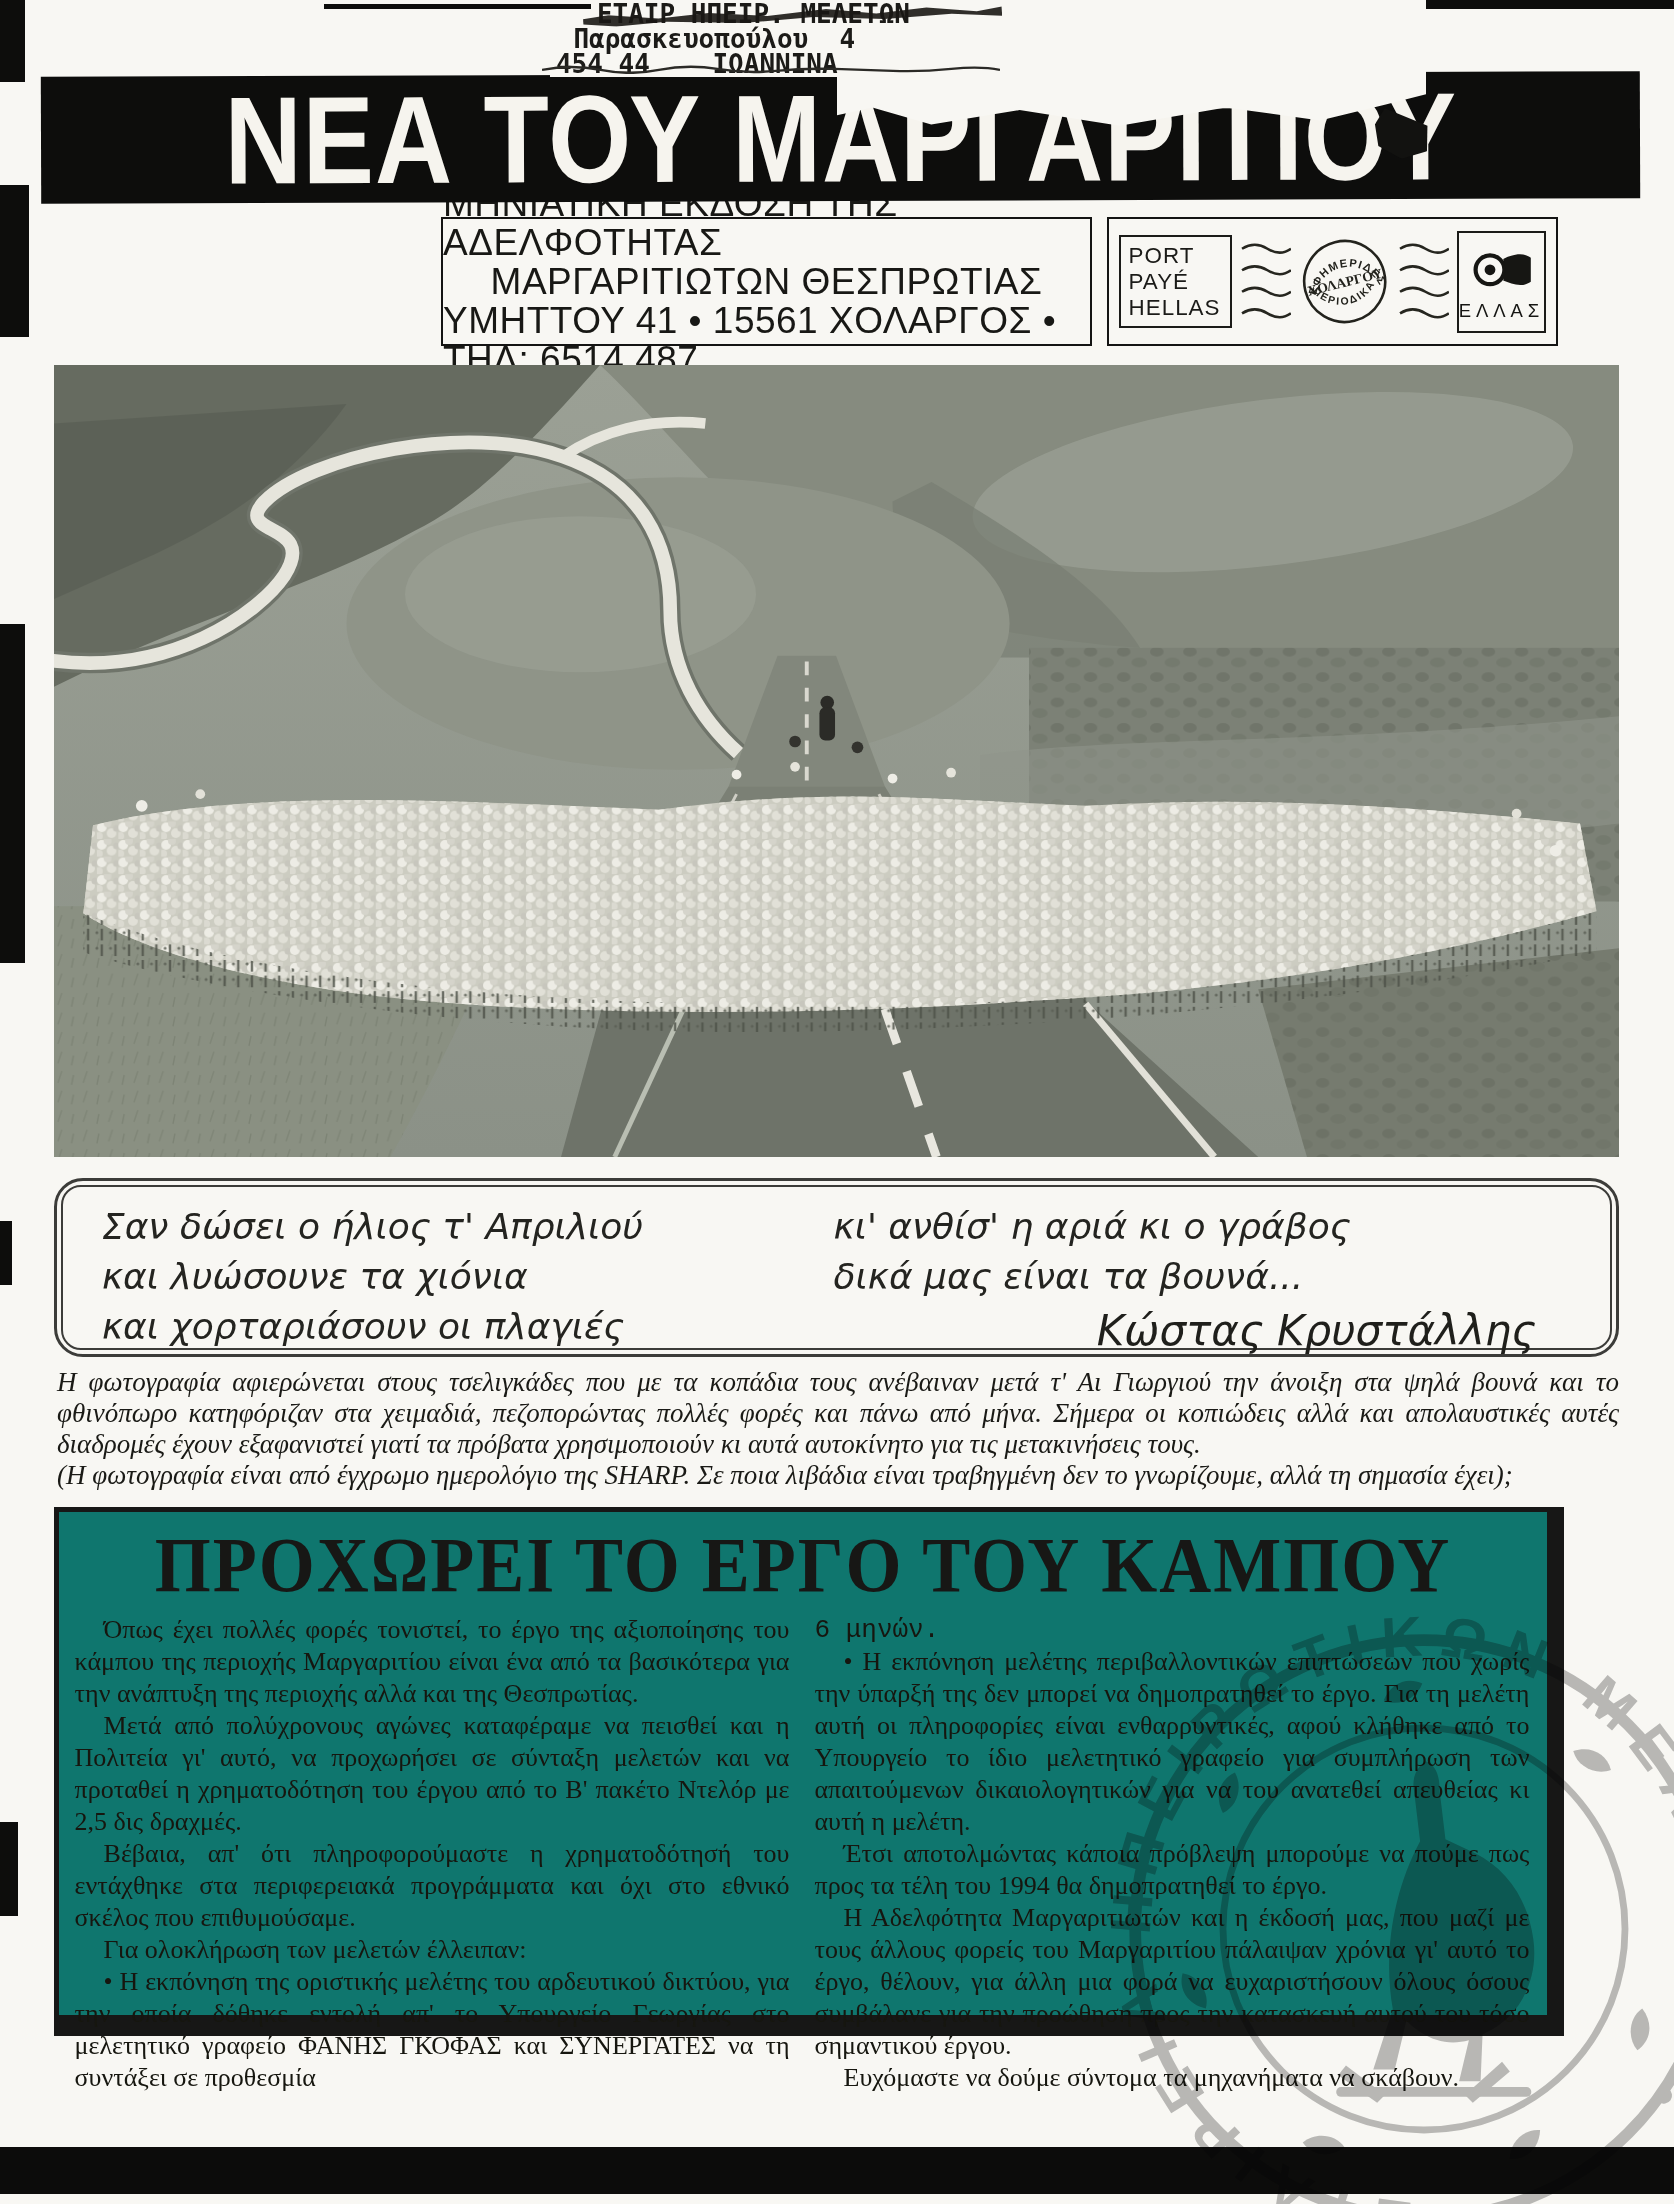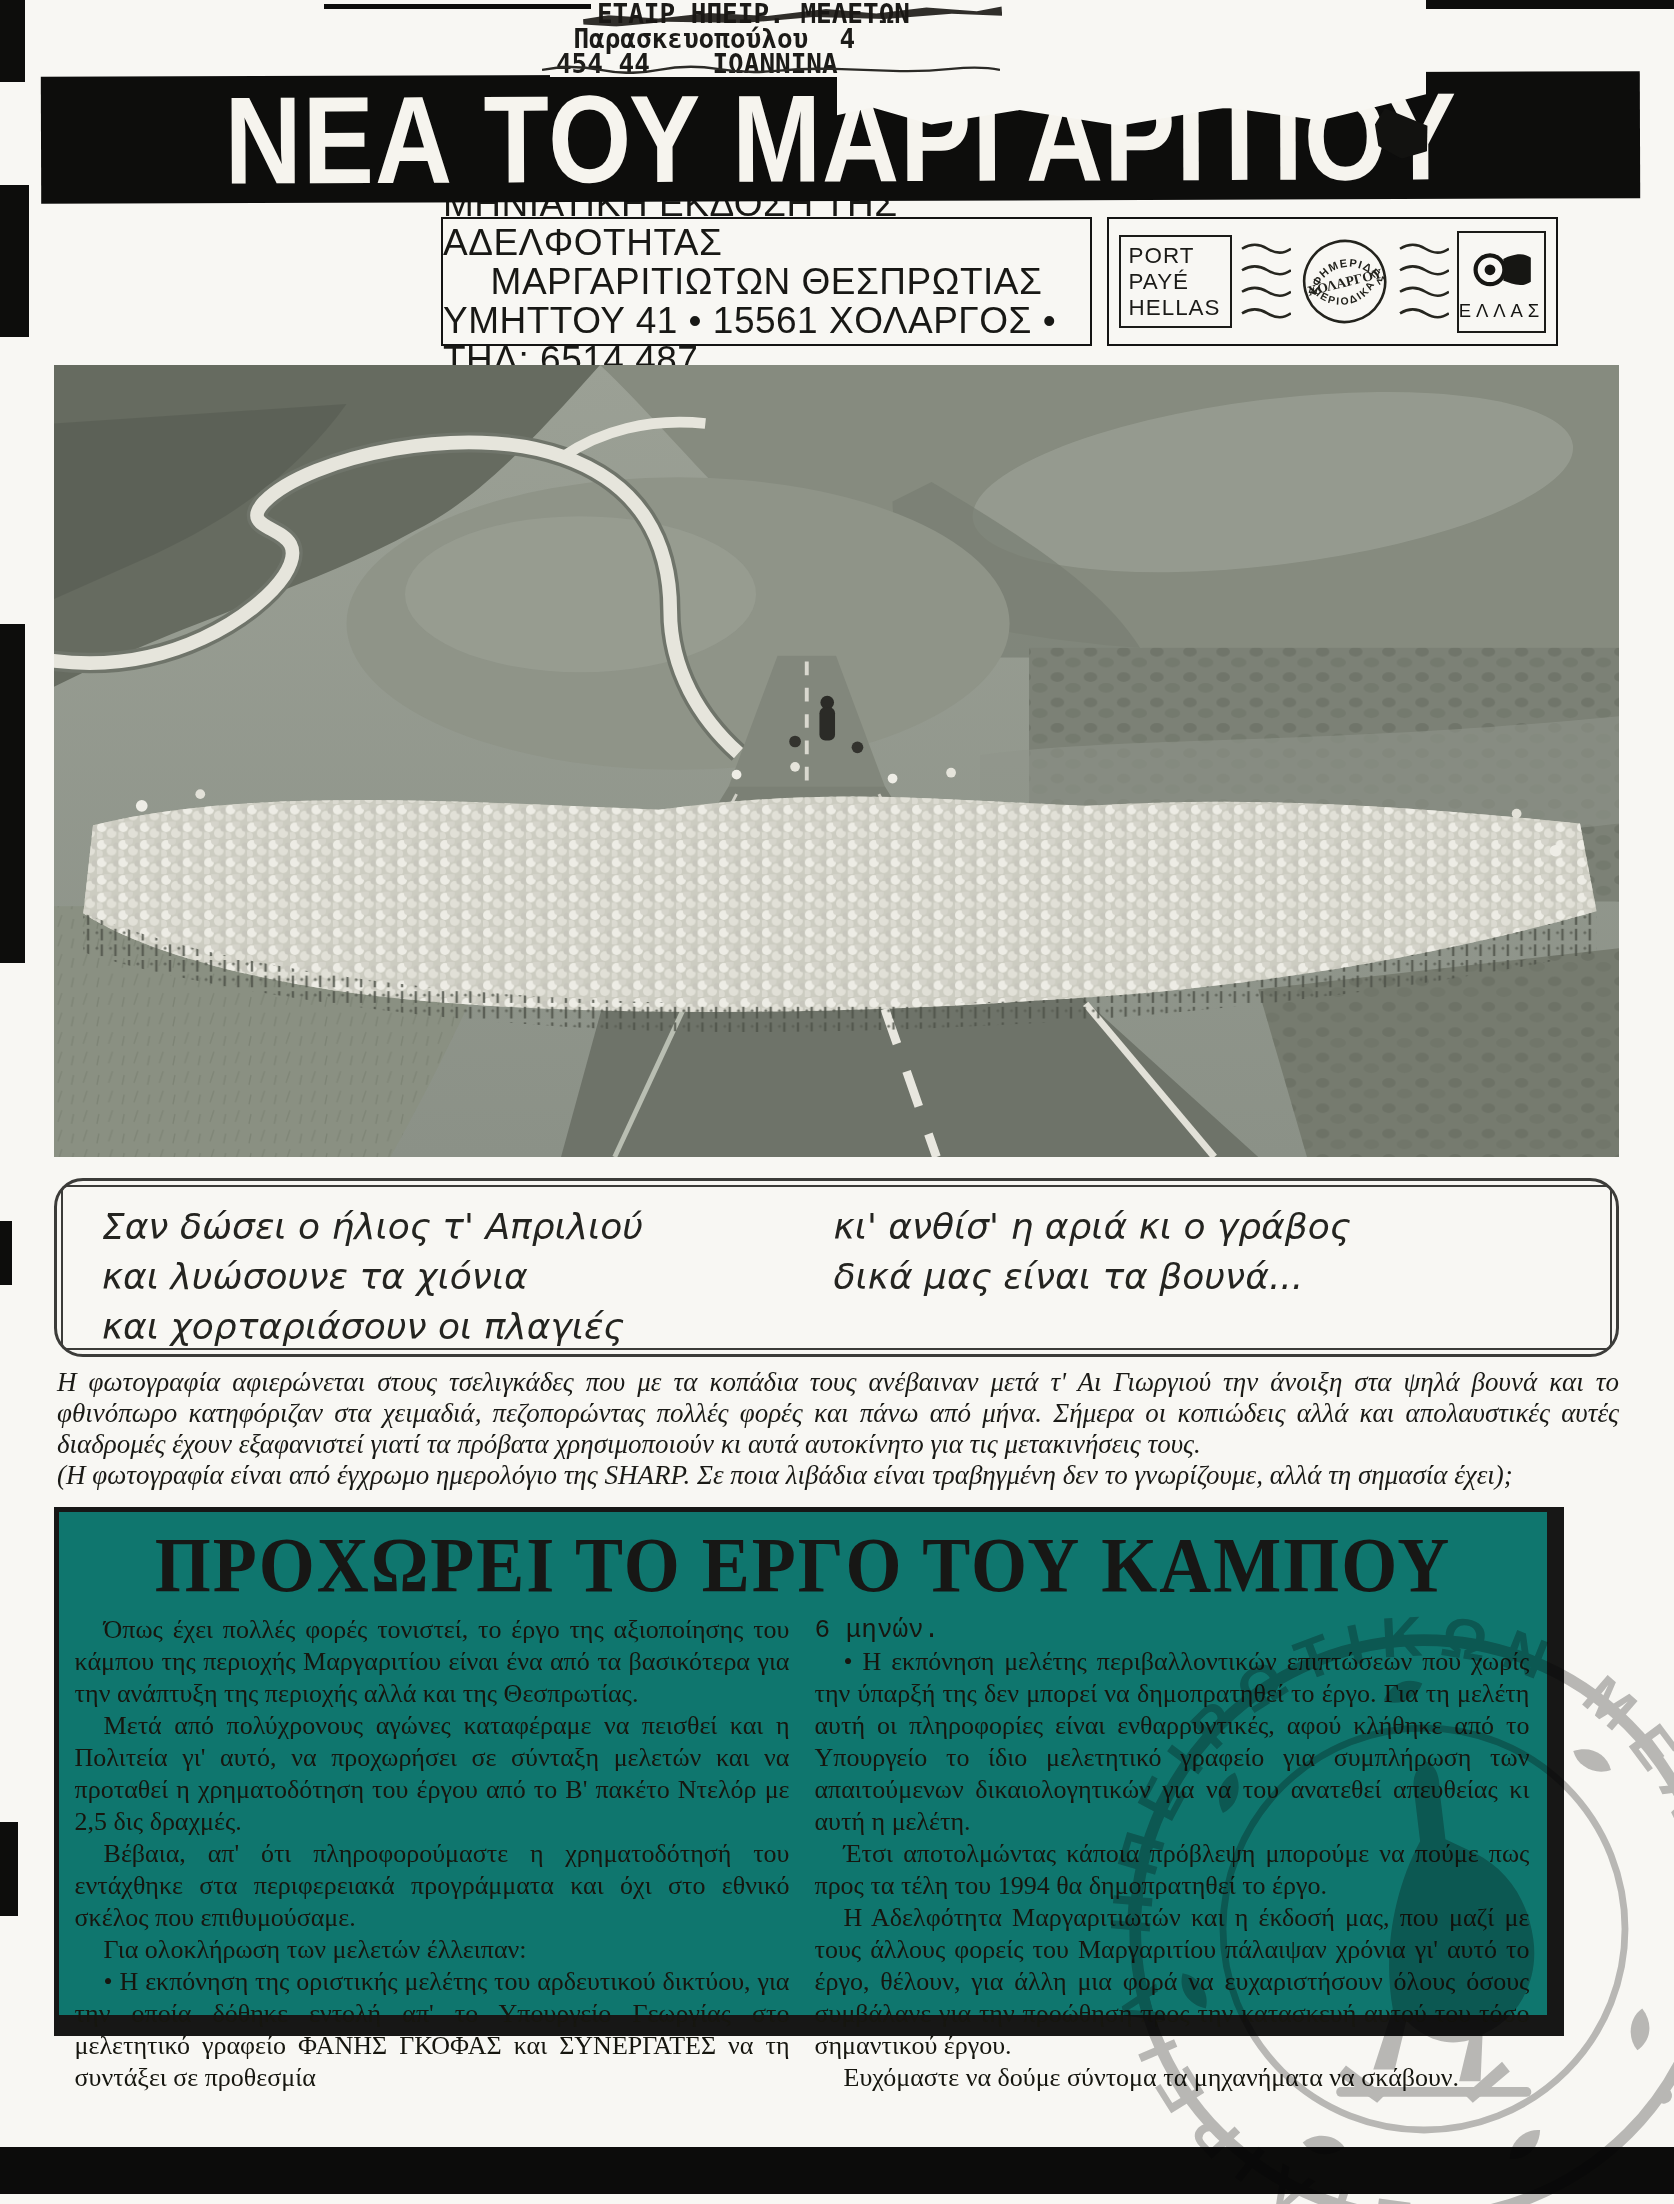--- a/index.html
+++ b/index.html
@@ -47,21 +47,21 @@
   #stampBox{border:2.9px solid #1b1b18;width:90px;height:98px;display:flex;flex-direction:column;
     align-items:center;justify-content:center;}
   #stampBox .cty{font-family:"Liberation Sans",sans-serif;font-size:18.5px;letter-spacing:4.9px;color:#161613;margin-top:2px;}
 
   
   #photo{position:absolute;left:54px;top:365px;width:1565px;height:792px;}
 
   
   #poemBox{position:absolute;left:54px;top:1178px;width:1565px;height:179px;box-sizing:border-box;
     border:3.9px solid #3c3c39;border-radius:29px;padding:3.9px;}
-  #poemInner{width:100%;height:100%;box-sizing:border-box;border:2.9px solid #3c3c39;border-radius:6px;
+  #poemInner{width:100%;height:100%;box-sizing:border-box;border:2.9px solid #3c3c39;border-radius:20px;
     display:flex;padding:15.6px 45px 9.8px 39px;}
   .poem-col{flex:1;}
   .poem-col > div{font-family:"DejaVu Sans",sans-serif;font-style:italic;font-size:36px;line-height:50px;color:#242420;}
   #poemAuthor{font-family:"DejaVu Sans",sans-serif;font-style:italic;font-size:42px;color:#1f1f1b;
     text-align:right;padding-right:29px;margin-top:3.9px;}
 
   
   #caption{position:absolute;left:57px;top:1367px;width:1562px;}
   #caption p{margin:0;font-family:"Liberation Serif",serif;font-style:italic;font-size:27px;
     line-height:31px;color:#1a1a16;text-align:justify;}
@@ -263,20 +263,21 @@
       <div class="poem-col">
           <div>Σαν δώσει ο ήλιος τ' Απριλιού</div>
           <div>και λυώσουνε τα χιόνια</div>
           <div>και χορταριάσουν οι πλαγιές</div>
         </div>
       <div class="poem-col">
         <div>
             <div>κι' ανθίσ' η αριά κι ο γράβος</div>
             <div>δικά μας είναι τα βουνά...</div>
           </div>
+        <div id="poemAuthor">Κώστας Κρυστάλλης</div>
       </div>
     </div>
   </div>
 
   <div id="caption">
     <p>Η φωτογραφία αφιερώνεται στους τσελιγκάδες που με τα κοπάδια τους ανέβαιναν μετά τ' Αι Γιωργιού την άνοιξη στα ψηλά βουνά και το φθινόπωρο κατηφόριζαν στα χειμαδιά, πεζοπορώντας πολλές φορές και πάνω από μήνα. Σήμερα οι κοπιώδεις αλλά και απολαυστικές αυτές διαδρομές έχουν εξαφανιστεί γιατί τα πρόβατα χρησιμοποιούν κι αυτά αυτοκίνητο για τις μετακινήσεις τους.</p>
     <p>(Η φωτογραφία είναι από έγχρωμο ημερολόγιο της SHARP. Σε ποια λιβάδια είναι τραβηγμένη δεν το γνωρίζουμε, αλλά τη σημασία έχει);</p>
   </div>
 
   <div id="articleBox">

